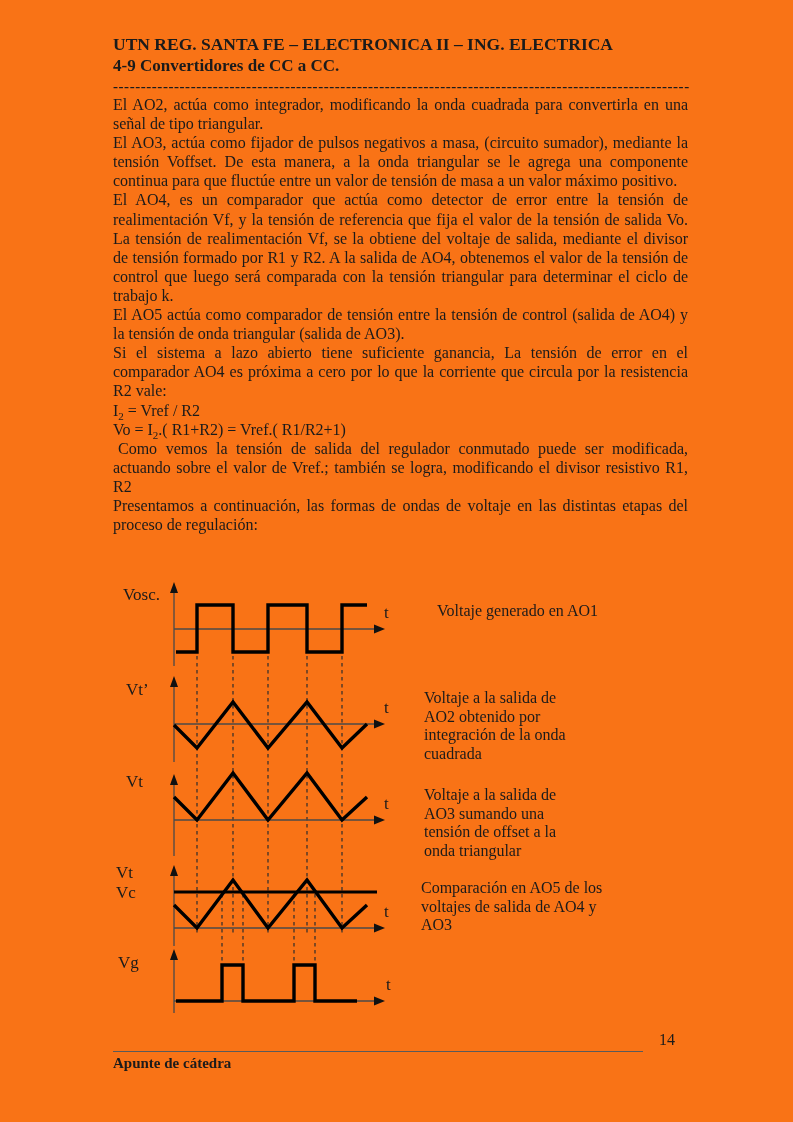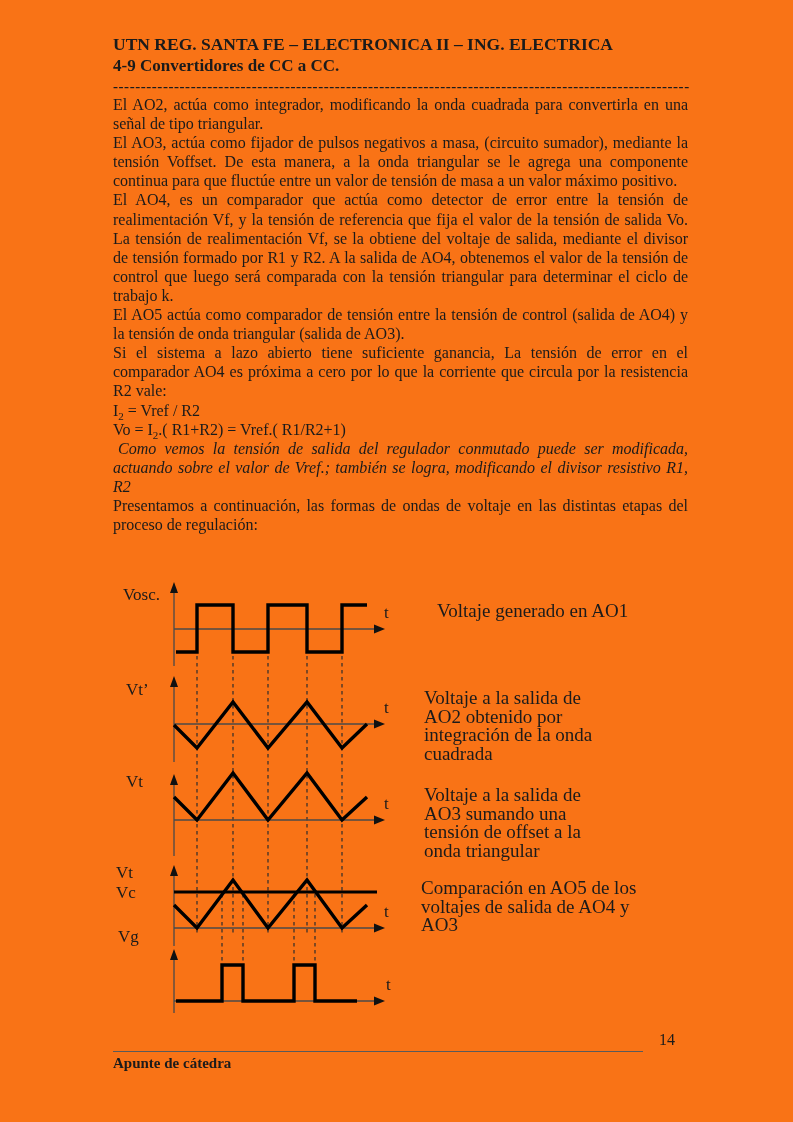--- a/index.html
+++ b/index.html
@@ -16,26 +16,26 @@
     white-space:nowrap; overflow:hidden; width:576px; margin-top:1px;
   }
   
   .body-text {
     position:absolute; left:113px; top:95px; width:575px;
     font-size:16px; line-height:19.1px; text-align:justify;
   }
   .body-text p { margin:0; }
   .formula { text-align:left !important; }
   .formula sub { font-size:11px; line-height:0; }
-  .indent-sm { text-indent:5px;font-style:italic; }
+  .indent-sm { text-indent:5px; }
   
   .fig-svg { position:absolute; left:100px; top:575px; }
   .axis-name { position:absolute; font-size:17px; line-height:18px; }
   .t-label { position:absolute; font-size:17px; line-height:18px; }
-  .caption { position:absolute; font-size:19px; line-height:18.6px; white-space:pre-line; }
+  .caption { position:absolute; font-size:16px; line-height:18.6px; white-space:pre-line; }
   .caption.center { text-align:left; }
   
   .footer-line { position:absolute; left:113px; top:1051px; width:530px; border-top:1.6px solid #5a5a5a; }
   .page-number { position:absolute; left:659px; top:1031px; font-size:16px; }
   .footer-left  { position:absolute; left:113px; top:1055px; font-weight:bold; font-size:15px; }
   .footer-right { position:absolute; left:300px; top:1055px; font-weight:bold; font-size:17px; }
 </style>
 </head>
 <body>
 
@@ -105,21 +105,21 @@
       <path d="M174,905 L197,928 L233,880 L268,928 L307,880 L342,928 L367,905"></path>
       <path d="M176,1001 H222 V965 H243 V1001 H294 V965 H315 V1001 H357"></path>
     </g>
   </svg>
 
   <span class="axis-name" style="left:123px; top:586px;">Vosc.</span>
   <span class="axis-name" style="left:126px; top:681px;">Vt’</span>
   <span class="axis-name" style="left:126px; top:773px;">Vt</span>
   <span class="axis-name" style="left:116px; top:864px;">Vt</span>
   <span class="axis-name" style="left:116px; top:884px;">Vc</span>
-  <span class="axis-name" style="left:118px; top:928px;">Vg</span>
+  <span class="axis-name" style="left:118px; top:954px;">Vg</span>
 
   <span class="t-label" style="left:384px; top:604px;">t</span>
   <span class="t-label" style="left:384px; top:699px;">t</span>
   <span class="t-label" style="left:384px; top:795px;">t</span>
   <span class="t-label" style="left:384px; top:903px;">t</span>
   <span class="t-label" style="left:386px; top:976px;">t</span>
 
   <div class="caption" style="left:437px; top:602px; width:230px;">Voltaje generado en AO1</div>
   <div class="caption center" style="left:424px; top:689px; width:200px;">Voltaje a la salida de
 AO2 obtenido por

